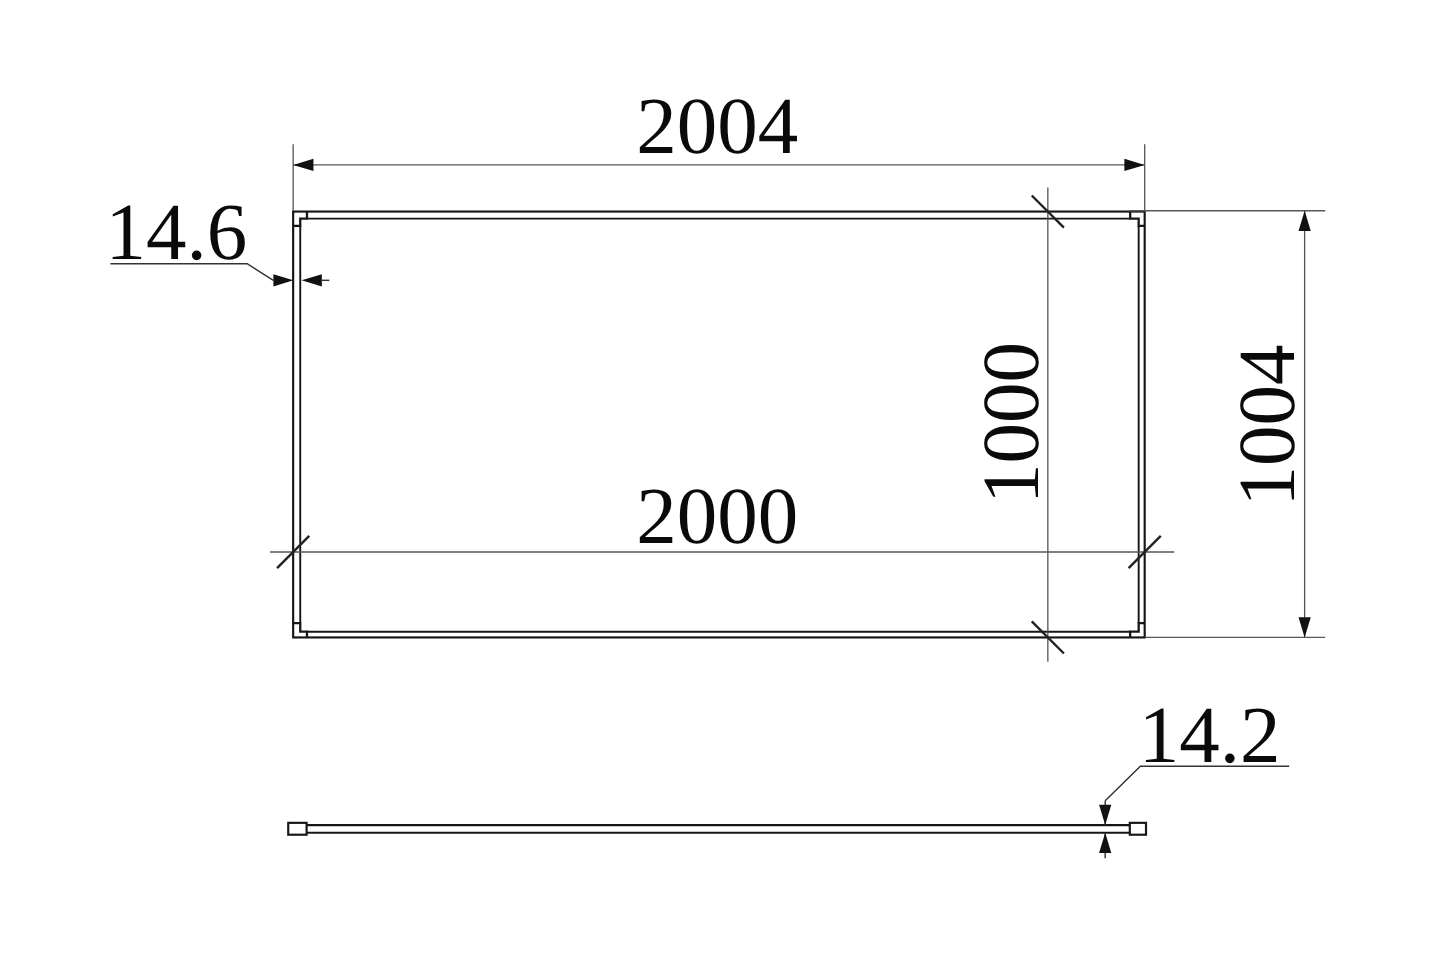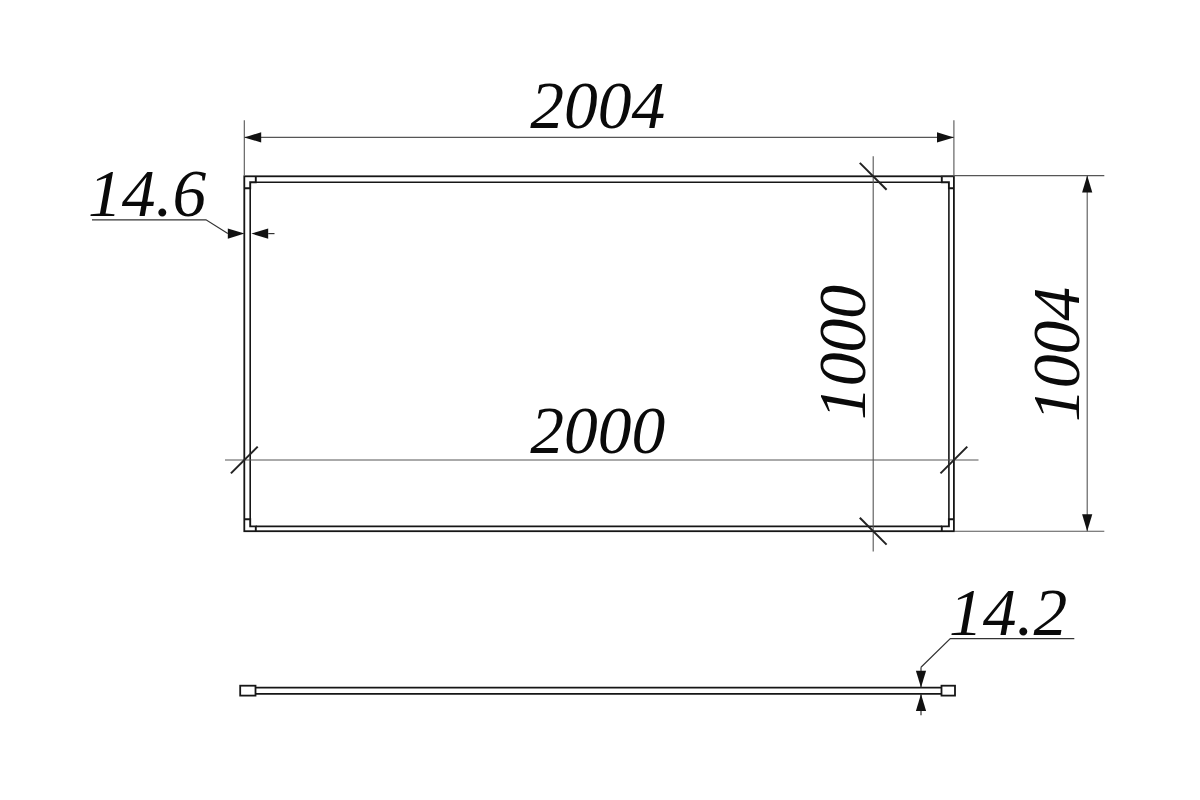--- a/index.html
+++ b/index.html
@@ -1,16 +1,16 @@
 <!DOCTYPE html>
 <html><head>
 <meta charset="utf-8">
 <style>
   html,body{margin:0;padding:0;background:#ffffff;}
-  .sheet{width:1200px;height:800px;position:relative;background:#fff;overflow:hidden;font-style:italic;}
+  .sheet{width:1200px;height:800px;position:relative;background:#fff;overflow:hidden;}
   svg text{font-family:"Liberation Serif", serif;fill:#0a0a0a;}
 </style>
 </head>
 <body>
 <div class="sheet">
 <svg width="1200" height="800" viewBox="0 0 1200 800" xmlns="http://www.w3.org/2000/svg">
 
 <g id="outer-frame">
   <rect x="244.3" y="176.3" width="709.6" height="354.9" fill="none" stroke="#161616" stroke-width="1.8"></rect>
 </g>

